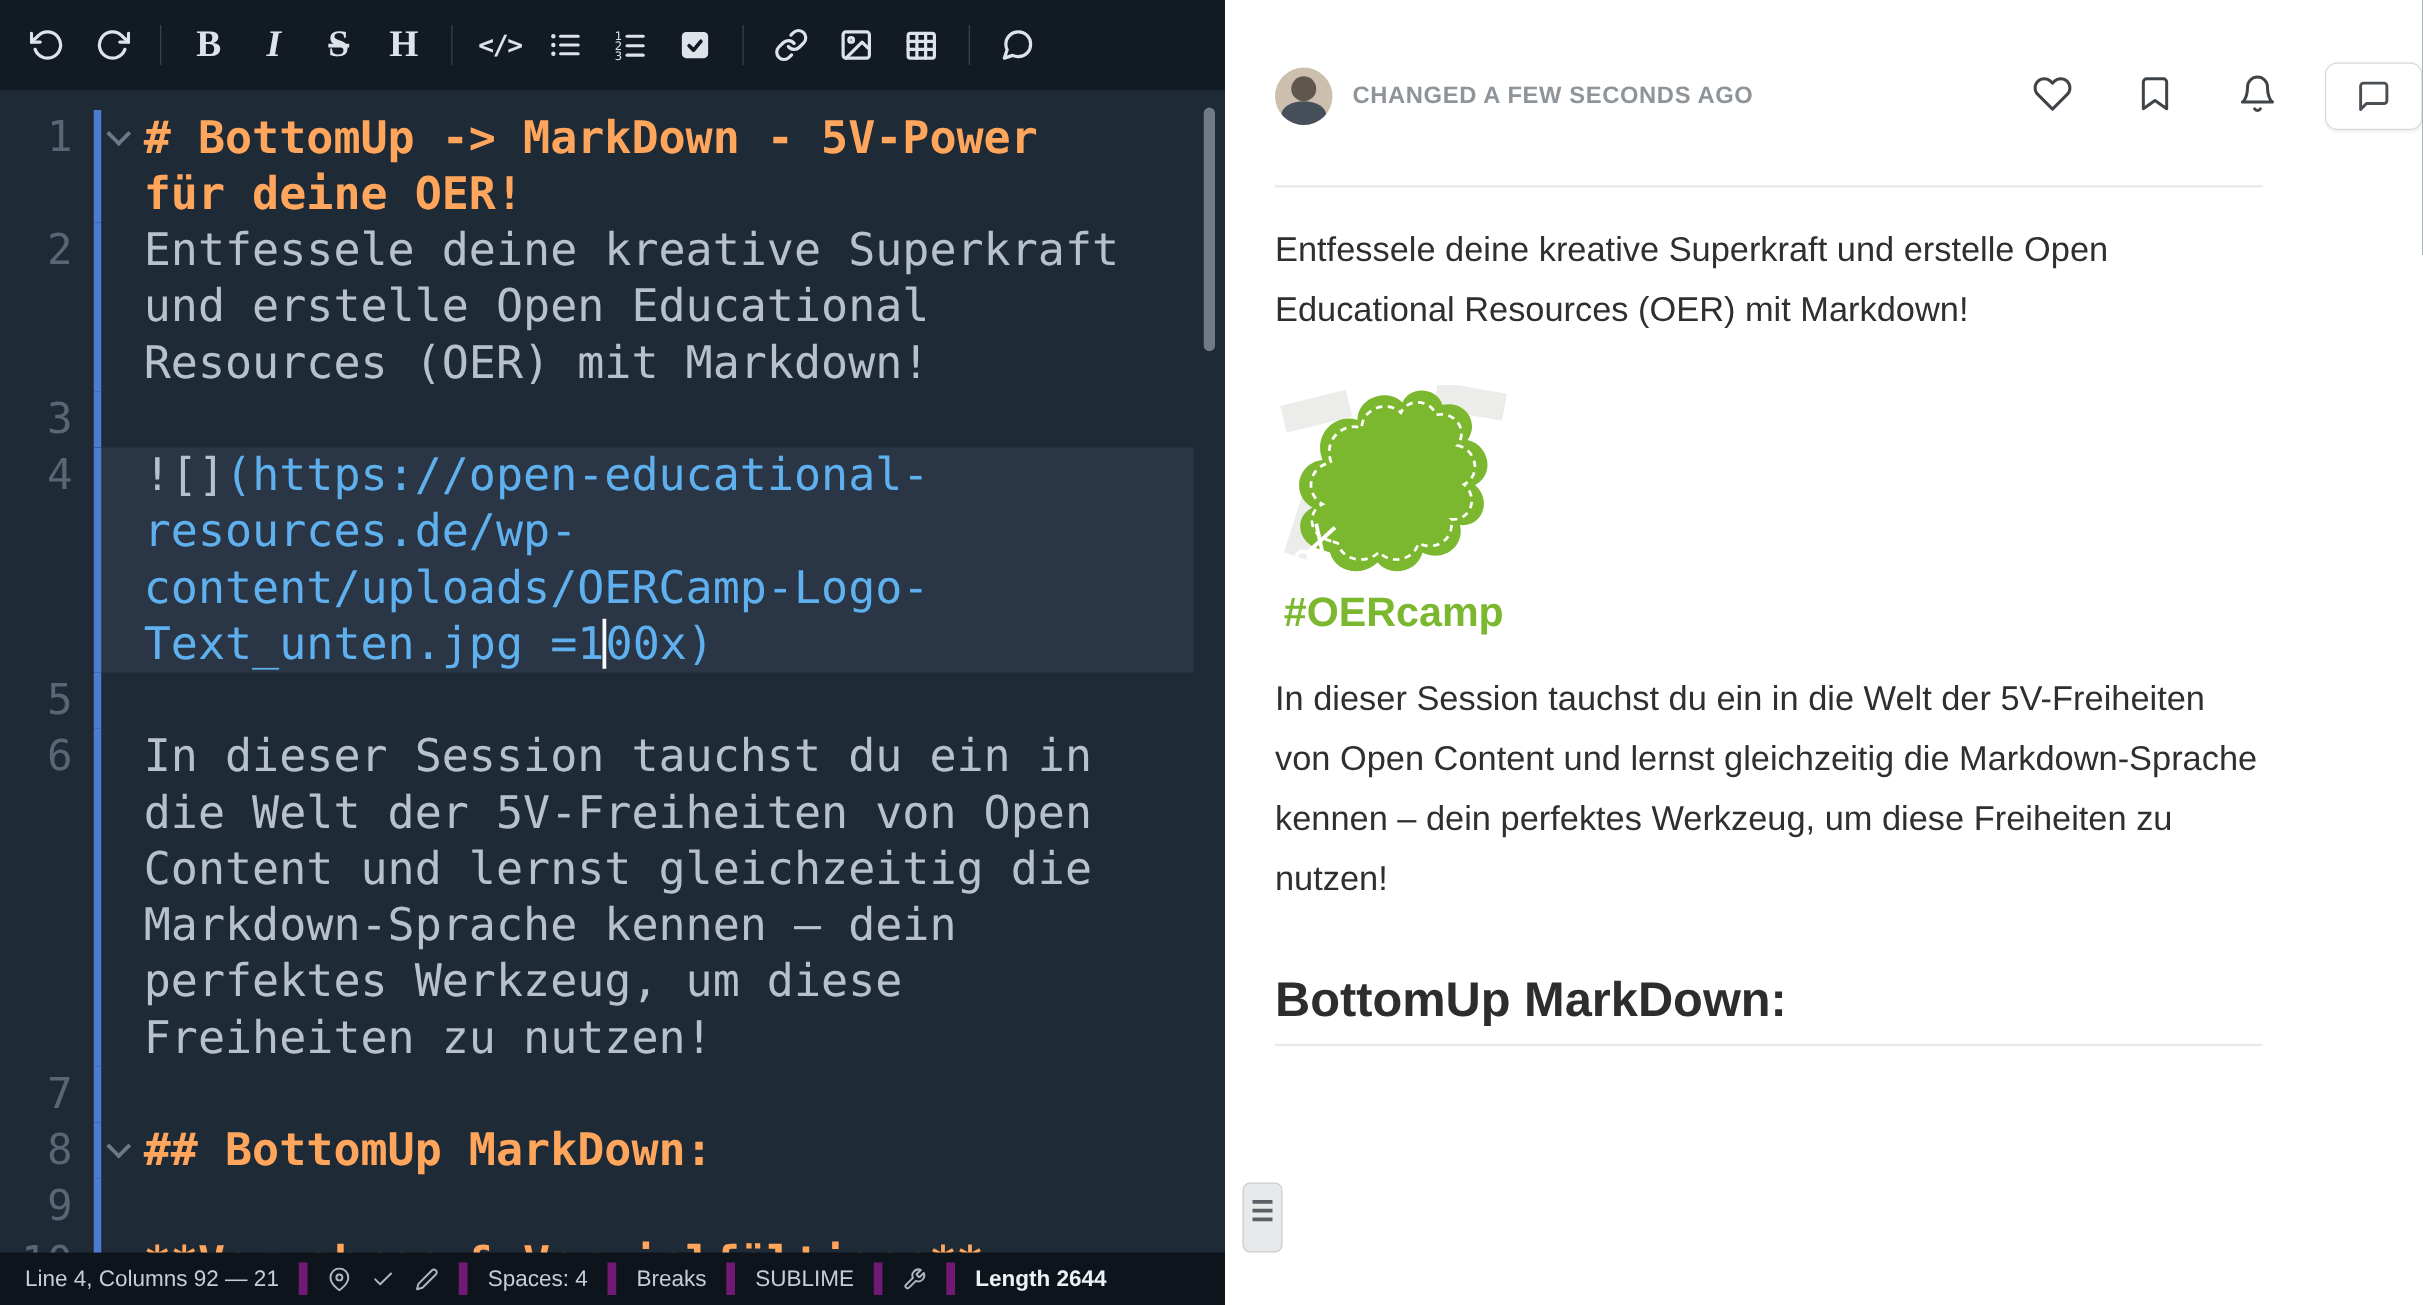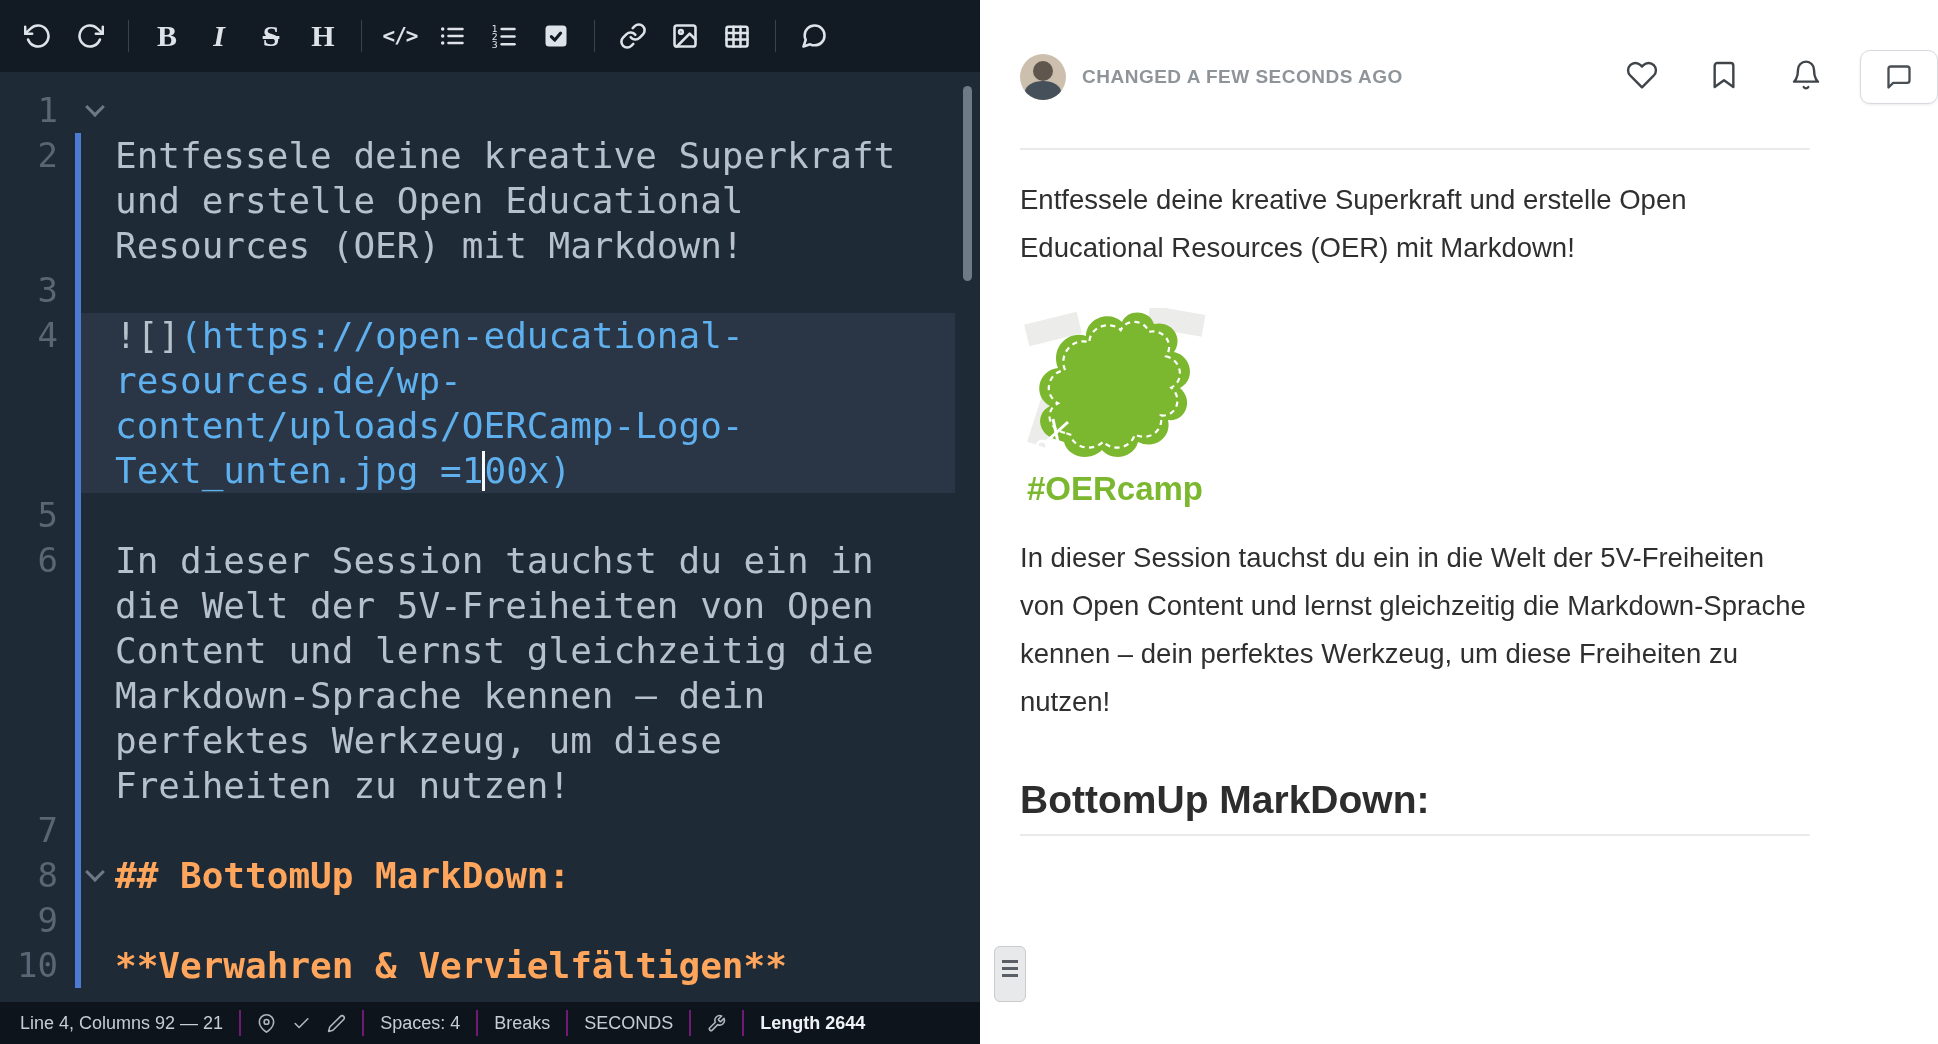--- a/index.html
+++ b/index.html
@@ -25,21 +25,21 @@
   .ltext .inner { display:block; width:790px; }
   .line.heading .ltext { color:#ffa65c; font-weight:bold; }
   .line.active .ltext { background:#2a3645; }
   .tok-plain { color:#b7c1cb; }
   .tok-link { color:#5fb0ee;margin-top:16px; }
   .cursor { display:inline-block; width:3px; height:40px; background:#f8f9fa; vertical-align:-8px; margin:0 -1px; }
   .fold { position:absolute; left:88px; top:12px; width:14px; height:14px; border-right:3px solid #6e7987; border-bottom:3px solid #6e7987; transform:rotate(45deg); cursor:pointer; }
   .scroll-thumb { position:absolute; right:8px; top:14px; width:9px; height:195px; background:#79838f; border-radius:5px; opacity:.9; }
 
   .statusbar { height:42px; background:#0e141b; display:flex; align-items:center; color:#c6cdd4; font-size:18px; padding:0 4px; flex-shrink:0; }
-  .sseg { padding:0 16px; height:26px; display:flex; align-items:center; gap:16px; border-left:2px solid #701a75; white-space:nowrap; }
+  .sseg { padding:0 16px; height:26px; display:flex; align-items:center; gap:16px; border-left:7px solid #701a75; white-space:nowrap; }
   .sseg.first { border-left:none; }
   .sseg svg { width:19px; height:19px; stroke:#aeb7c0; fill:none; stroke-width:2; stroke-linecap:round; stroke-linejoin:round; cursor:pointer; }
   .sseg.length { color:#eef2f6; font-weight:bold; }
 
   
   .preview-pane { flex:1 1 auto; background:#ffffff; position:relative; padding-left:40px; overflow:hidden; }
 
   .pheader { display:flex; align-items:center; margin-top:50px; }
   .avatar { width:46px; height:46px; border-radius:50%; background:#cdbfae; position:relative; overflow:hidden; flex-shrink:0; cursor:pointer; }
   .avatar::before { content:""; position:absolute; left:13px; top:7px; width:20px; height:20px; border-radius:50%; background:#5f564e; }
@@ -142,20 +142,23 @@
           <path d="M21 11.5a8.38 8.38 0 0 1-8.5 8.5 8.5 8.5 0 0 1-3.8-.9L3 21l1.9-5.7a8.38 8.38 0 0 1-.9-3.8 8.5 8.5 0 0 1 8.5-8.5 8.38 8.38 0 0 1 8.5 8.5z"></path>
         </svg>
     </div>
   </div>
 
   <div class="editor-body">
 
     <div class="line heading">
       <span class="ln">1</span>
       <span class="fold"></span>
+      <span class="ltext">
+          <span class="inner"># BottomUp -&gt; MarkDown - 5V-Power für deine OER!</span>
+        </span>
     </div>
 
     <div class="line">
       <span class="ln">2</span>
       <span class="ltext">
           <span class="inner">Entfessele deine kreative Superkraft und erstelle Open Educational Resources (OER) mit Markdown!</span>
         </span>
     </div>
 
     <div class="line">
@@ -227,21 +230,21 @@
         </svg>
       <svg viewBox="0 0 24 24">
           <polyline points="20 6 9 17 4 12"></polyline>
         </svg>
       <svg viewBox="0 0 24 24">
           <path d="M17 3a2.83 2.83 0 1 1 4 4L7.5 20.5 2 22l1.5-5.5z"></path>
         </svg>
     </div>
     <div class="sseg">Spaces: 4</div>
     <div class="sseg">Breaks</div>
-    <div class="sseg">SECONDS</div>
+    <div class="sseg">SUBLIME</div>
     <div class="sseg">
       <svg viewBox="0 0 24 24">
           <path d="M14.7 6.3a1 1 0 0 0 0 1.4l1.6 1.6a1 1 0 0 0 1.4 0l3.77-3.77a6 6 0 0 1-7.94 7.94l-6.91 6.91a2.12 2.12 0 0 1-3-3l6.91-6.91a6 6 0 0 1 7.94-7.94l-3.76 3.76z"></path>
         </svg>
     </div>
     <div class="sseg length">Length 2644</div>
   </div>
 </div>
 
 <div class="preview-pane">

